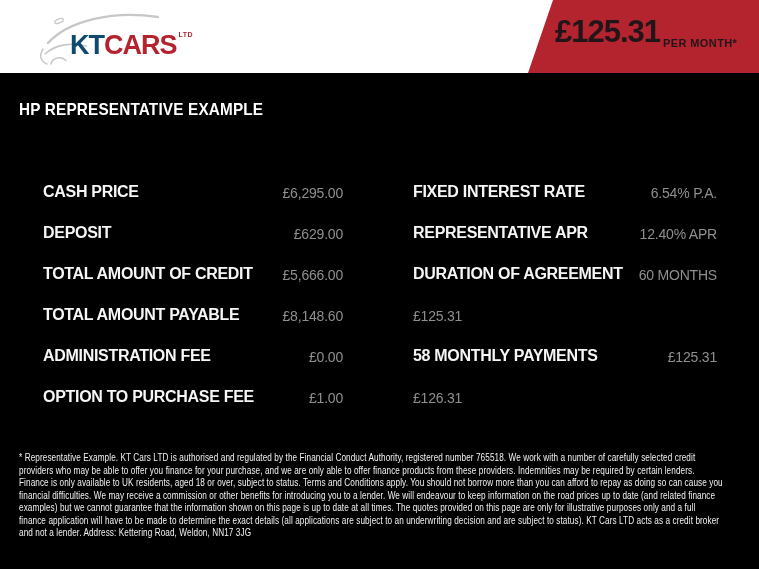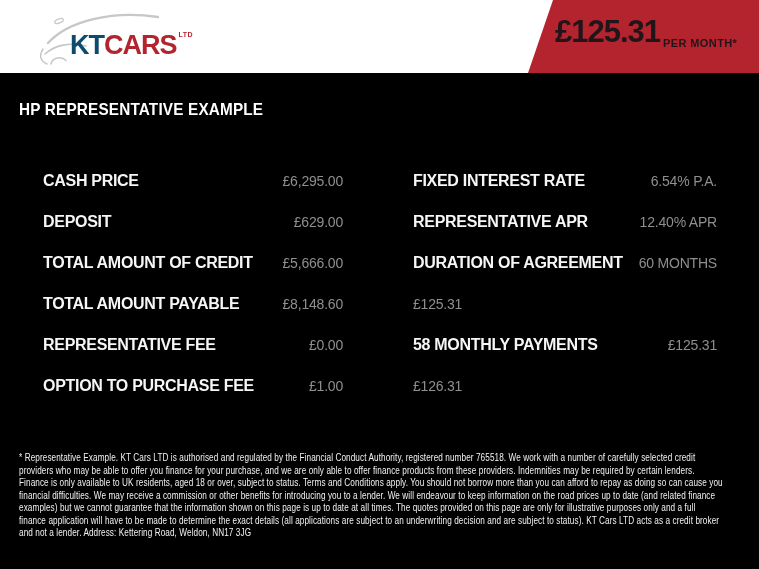--- a/index.html
+++ b/index.html
@@ -35,21 +35,21 @@
   }
   
   .page-title{
     position:absolute;left:19px;top:100px;font-size:17px;font-weight:bold;
     color:#ffffff;letter-spacing:.2px;white-space:nowrap;
     transform:scaleX(.9);transform-origin:0 0;
   }
   .fin-col{position:absolute;top:160px;}
   .fin-col.left{left:43px;width:300px;}
   .fin-col.right{left:413px;width:304px;}
-  .fin-row{height:41px;display:flex;justify-content:space-between;align-items:center;}
+  .fin-row{height:41px;display:flex;justify-content:space-between;align-items:flex-end;}
   .fin-label{
     font-size:16px;font-weight:bold;color:#f6f6f6;letter-spacing:-.3px;white-space:nowrap;
   }
   .fin-value{
     font-size:14px;color:#8f8f8f;letter-spacing:-.2px;white-space:nowrap;text-align:right;
   }
   
   .disclaimer{
     position:absolute;left:19px;top:452px;width:860px;
     transform:scaleX(.82);transform-origin:0 0;
@@ -94,21 +94,21 @@
     </div>
     <div class="fin-row">
       <span class="fin-label">TOTAL AMOUNT OF CREDIT</span>
       <span class="fin-value">£5,666.00</span>
     </div>
     <div class="fin-row">
       <span class="fin-label">TOTAL AMOUNT PAYABLE</span>
       <span class="fin-value">£8,148.60</span>
     </div>
     <div class="fin-row">
-      <span class="fin-label">REPRESENTATIVE FEE</span>
+      <span class="fin-label">ADMINISTRATION FEE</span>
       <span class="fin-value">£0.00</span>
     </div>
     <div class="fin-row">
       <span class="fin-label">OPTION TO PURCHASE FEE</span>
       <span class="fin-value">£1.00</span>
     </div>
   </div>
 
   <div class="fin-col right">
     <div class="fin-row">

